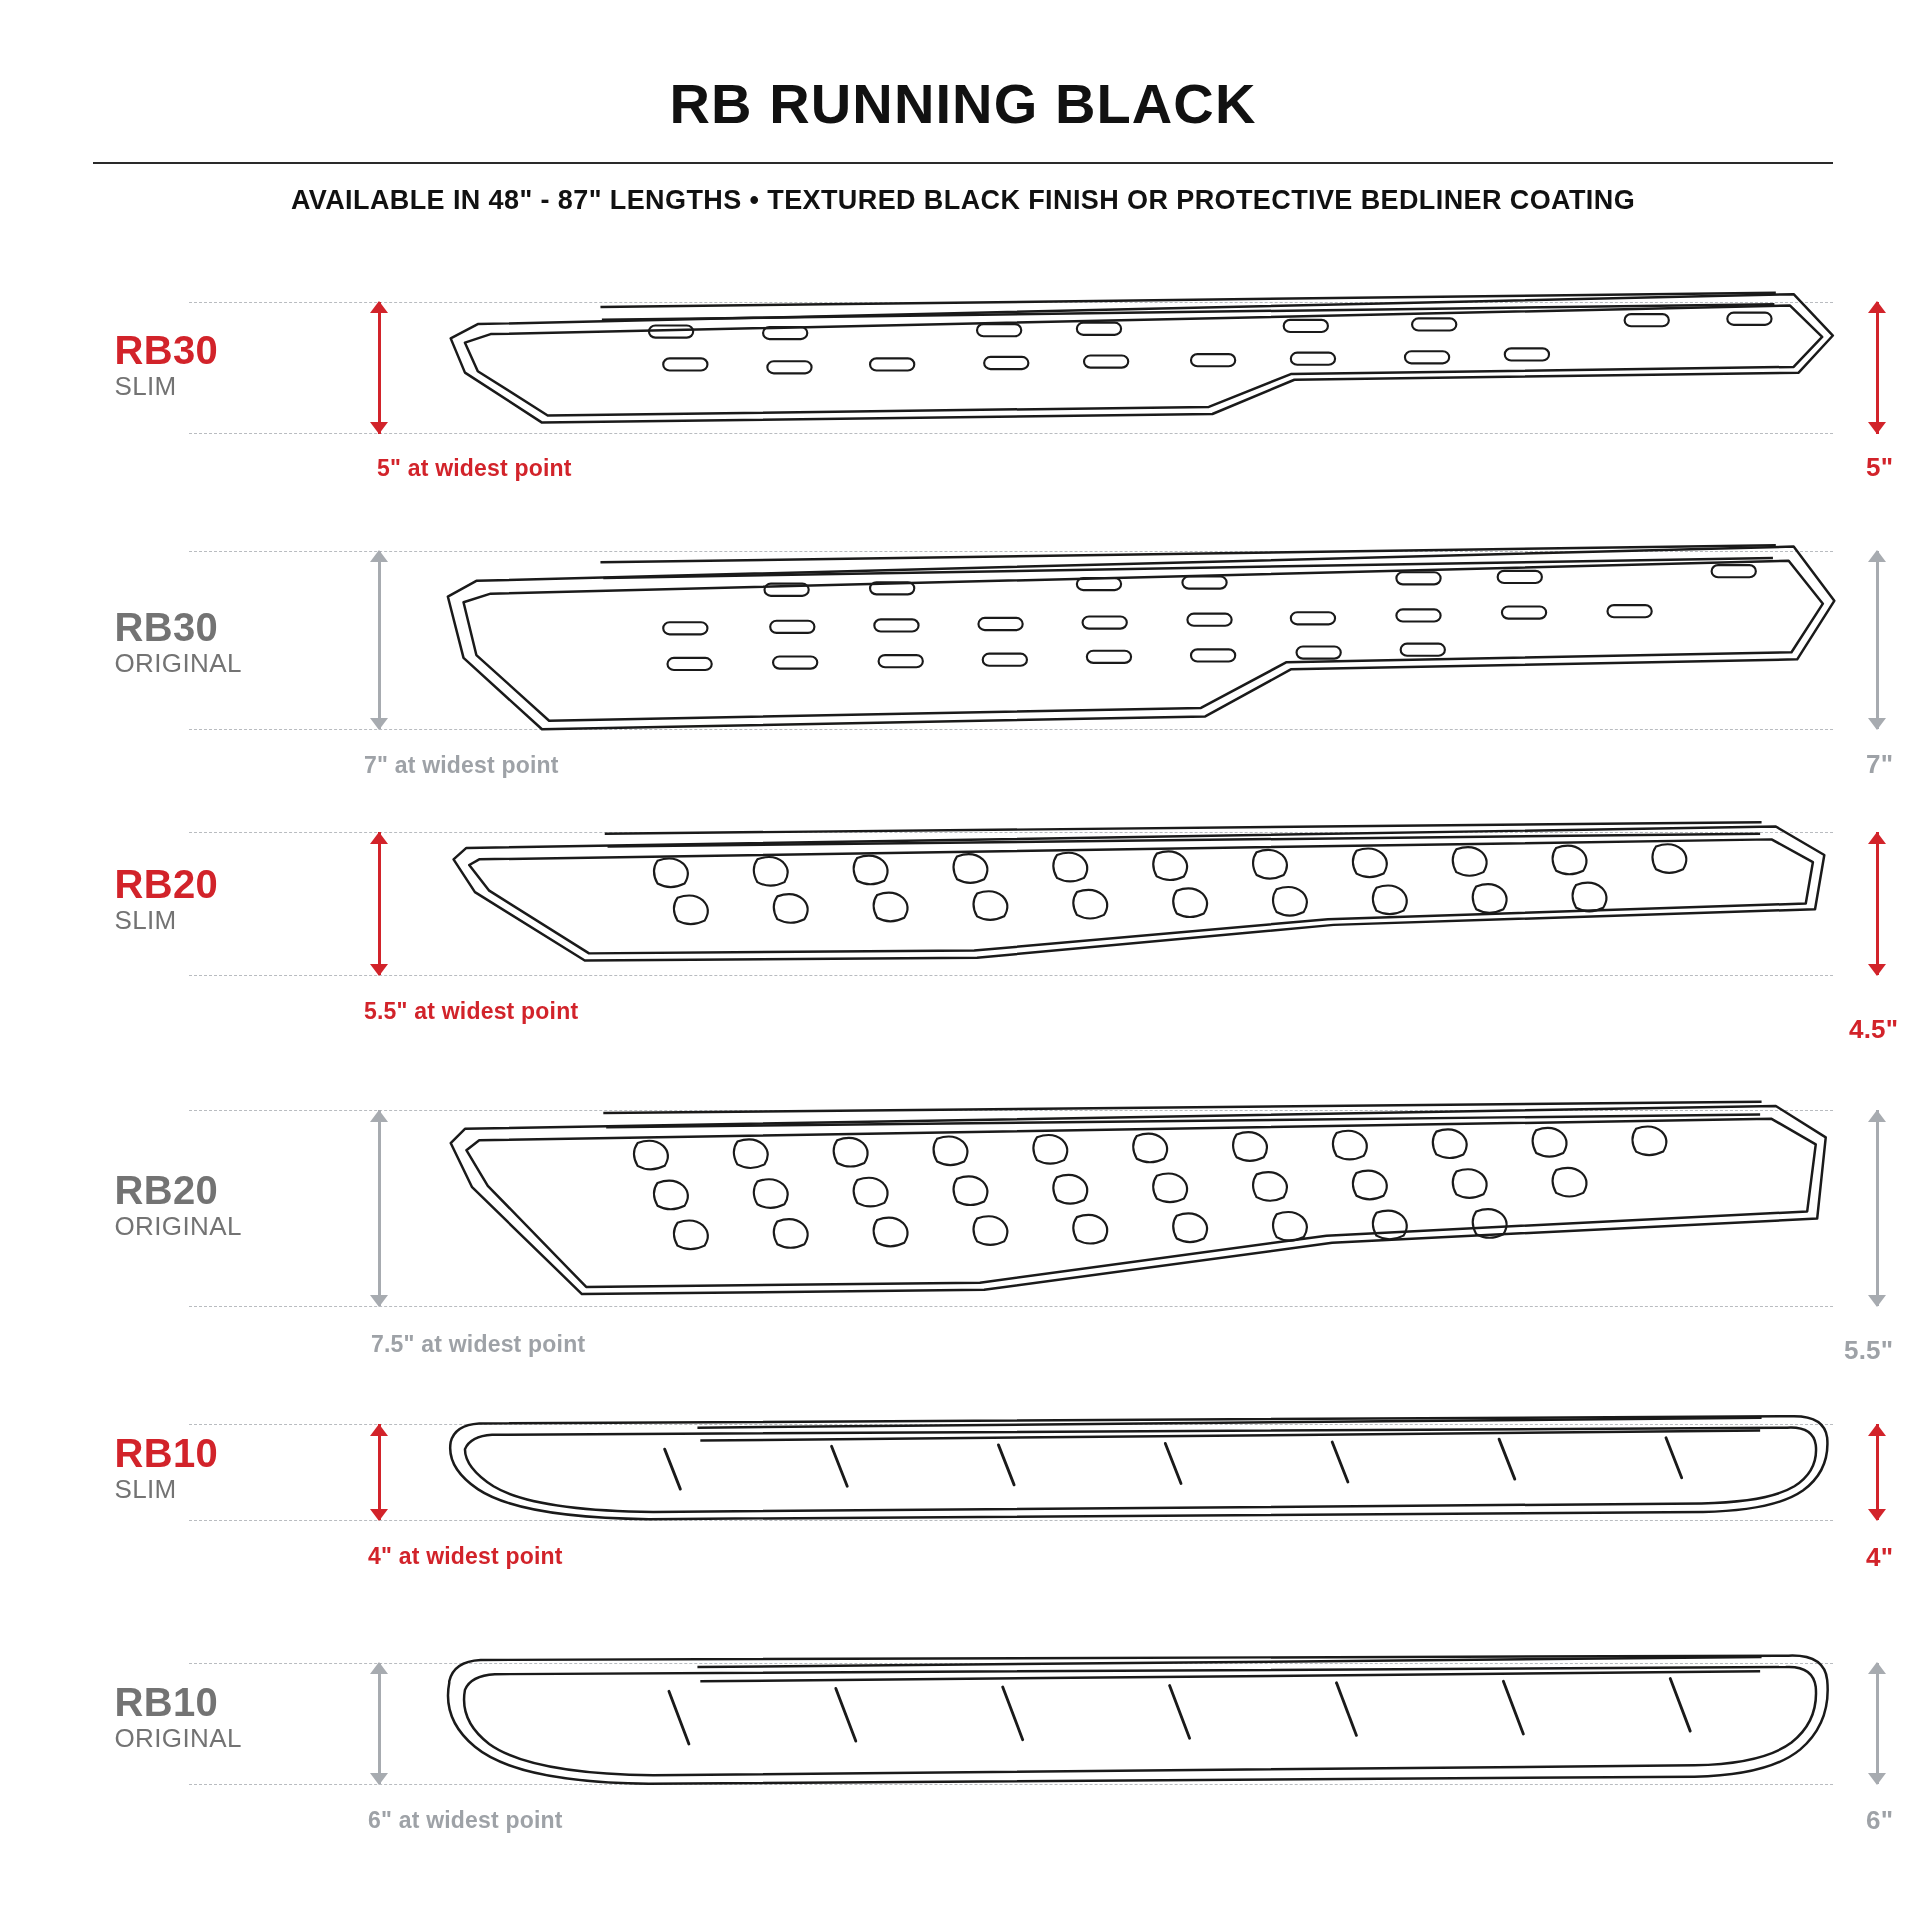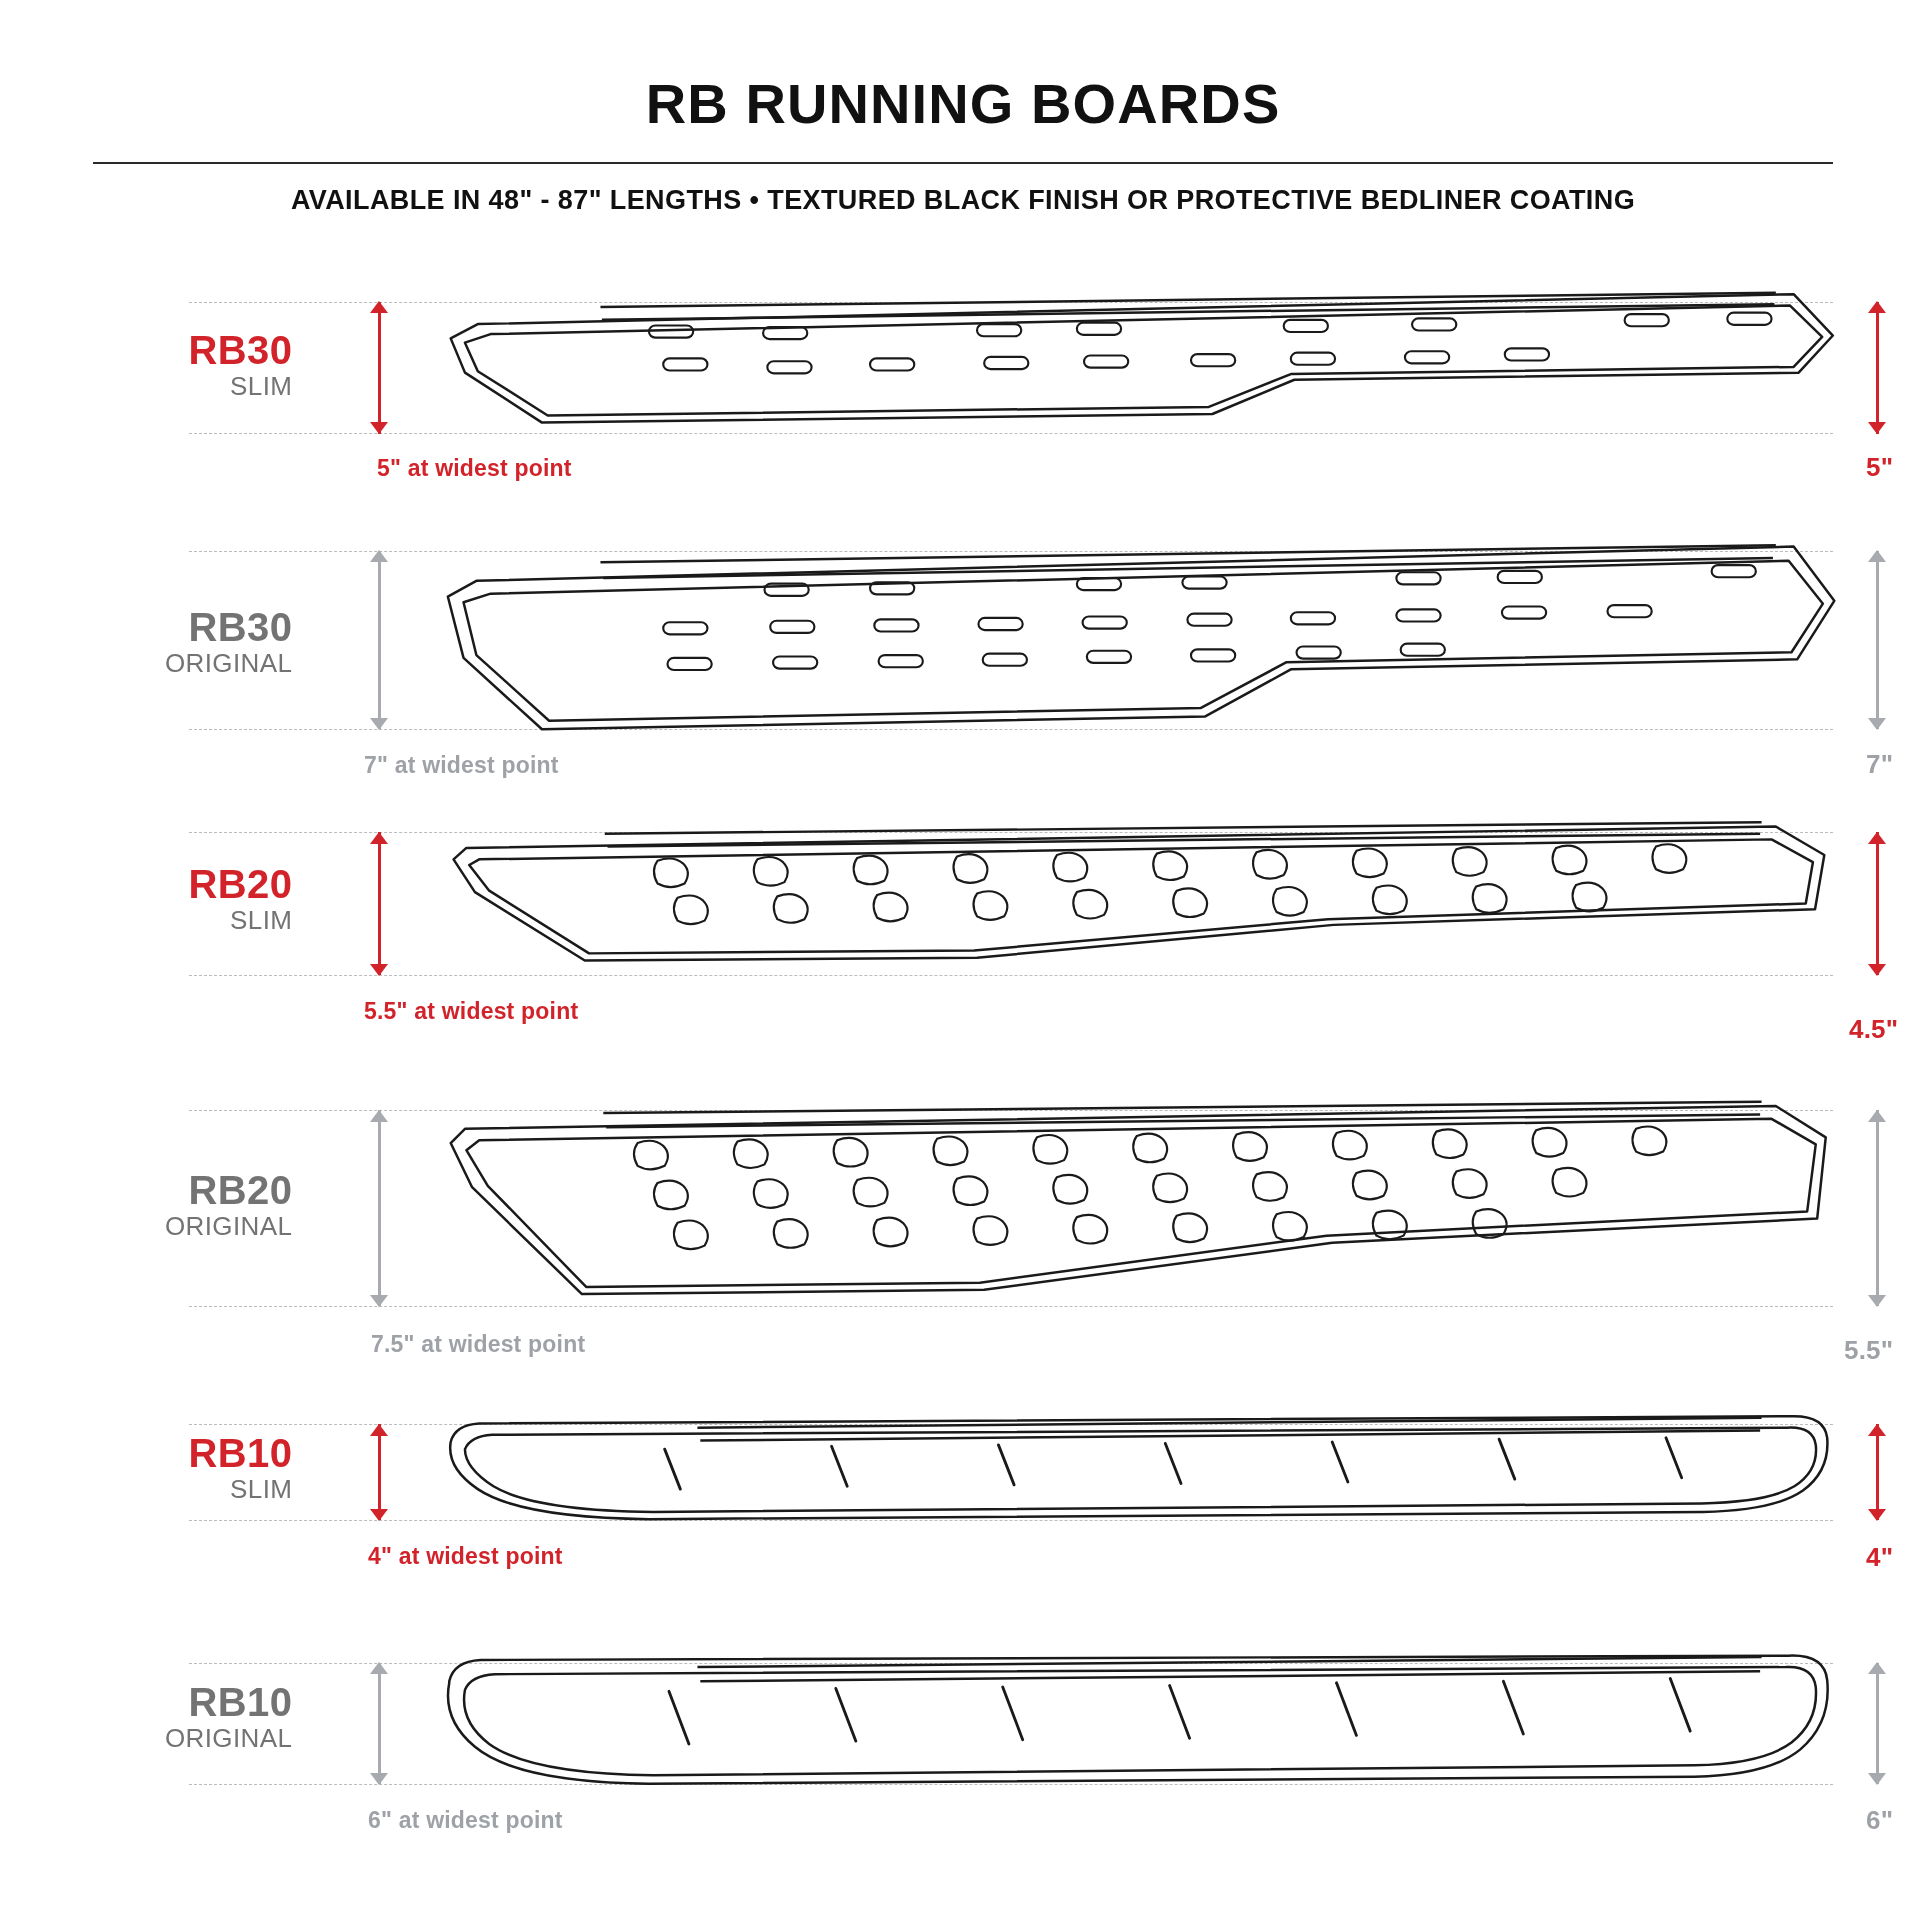--- a/index.html
+++ b/index.html
@@ -60,21 +60,21 @@
   .row-inner {
     position: relative;
     height: 100%;
   }
 
   
   .label-block {
     position: absolute;
     left: 21.4px;
     width: 178px;
-    text-align: right;
+    text-align: left;
   }
   .label-model {
     font-size: 40px;
     font-weight: bold;
     line-height: 1.0;
     letter-spacing: 0.4px;
   }
   .label-variant {
     font-size: 26px;
     font-weight: normal;
@@ -141,21 +141,21 @@
     position: absolute;
   }
   .board-art svg { display: block; width: 100%; height: 100%; }
 </style>
 </head>
 <body>
 
 <div class="page">
 
   <div class="header">
-    <div class="title">RB RUNNING BOARDS</div>
+    <div class="title">RB RUNNING BLACK</div>
     <div class="rule"></div>
     <div class="subtitle">AVAILABLE IN 48" - 87" LENGTHS   •   TEXTURED BLACK FINISH OR PROTECTIVE BEDLINER COATING</div>
   </div>
 
   <div class="rows">
 
     <div class="row" style="height:235px;">
       <div class="row-inner">
         <div class="dash" style="top:7.1px;"></div>
         <div class="dash" style="top:139px;"></div>

